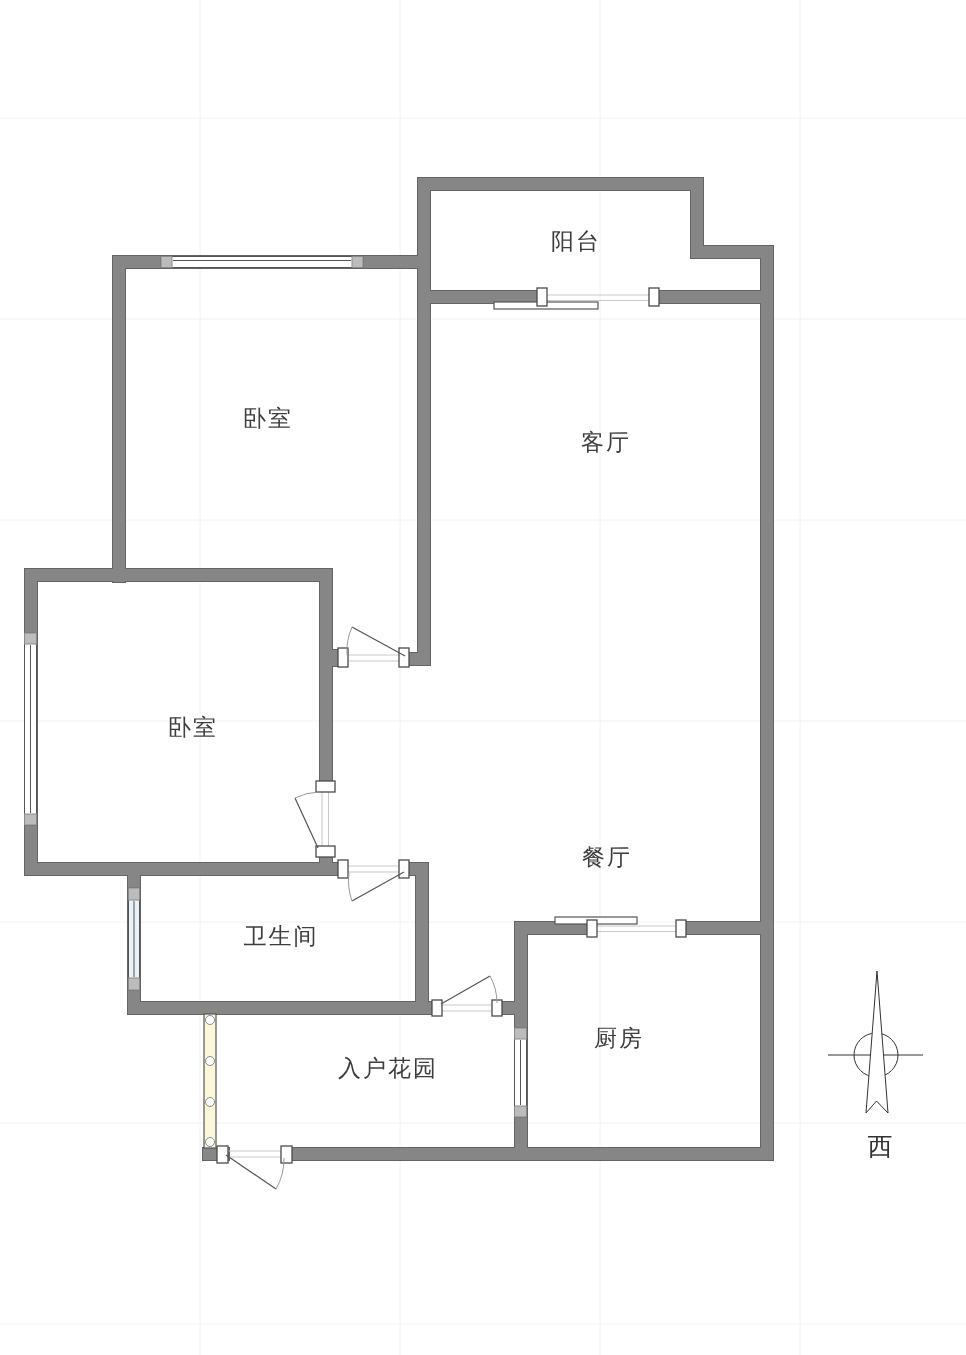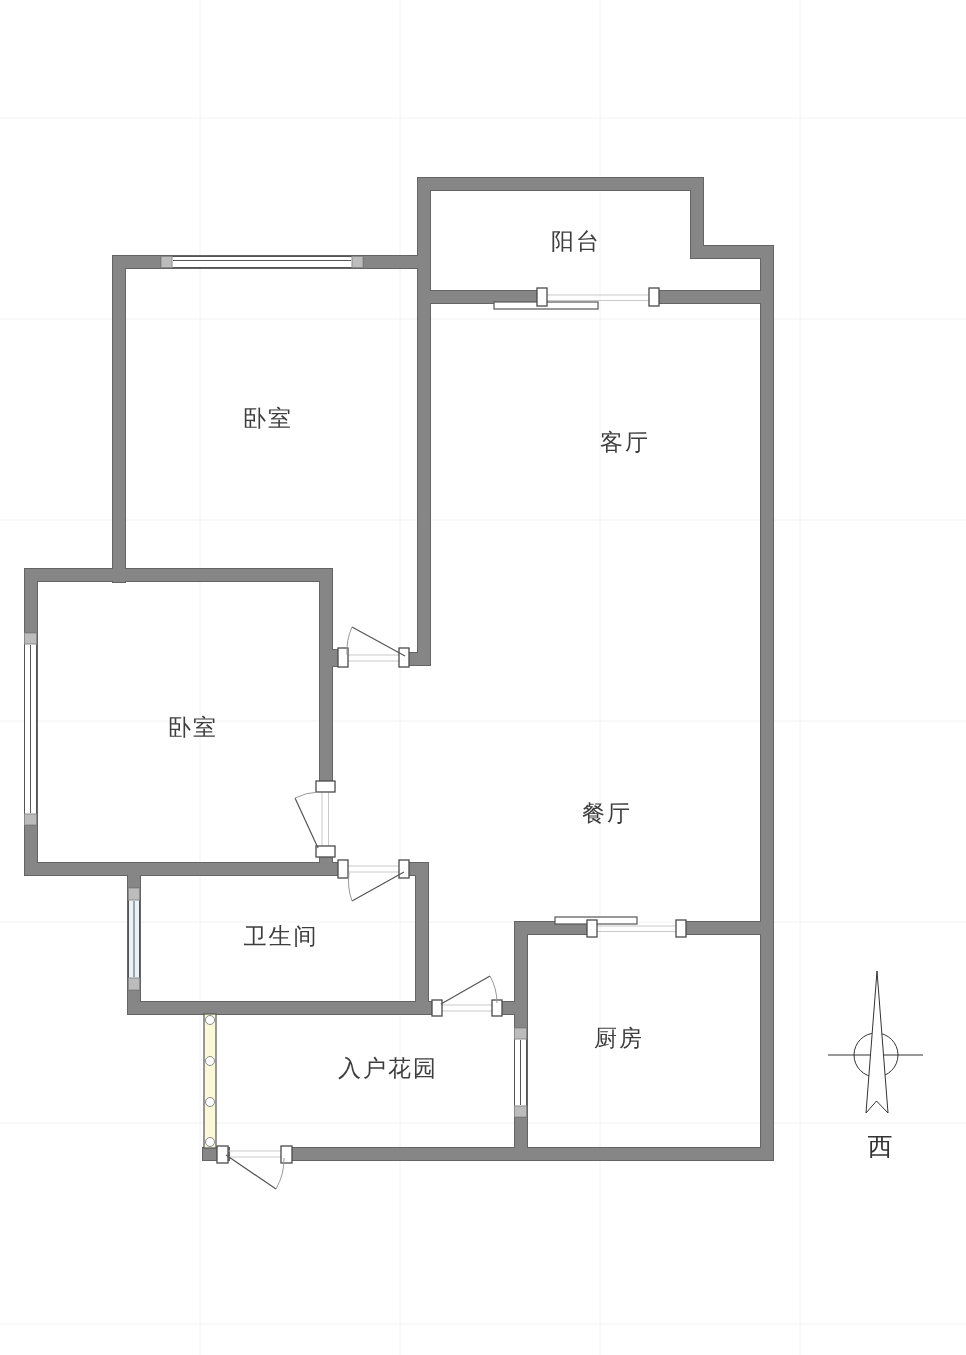--- a/index.html
+++ b/index.html
@@ -157,21 +157,21 @@
       <circle cx="210" cy="1061" r="4.5" fill="#ffffff" stroke="#8a8a8a" stroke-width="1"></circle>
       <circle cx="210" cy="1102" r="4.5" fill="#ffffff" stroke="#8a8a8a" stroke-width="1"></circle>
       <circle cx="210" cy="1142" r="4.5" fill="#ffffff" stroke="#8a8a8a" stroke-width="1"></circle>
       <line x1="828" y1="1055" x2="923" y2="1055" stroke="#333333" stroke-width="1"></line>
       <circle cx="876" cy="1055" r="22" fill="none" stroke="#333333" stroke-width="1"></circle>
       <polygon points="877,971 866,1113 876.5,1101 888,1113" fill="#ffffff" stroke="#333333" stroke-width="1"></polygon>
     </svg>
   <div class="labels">
     <span class="room-label" style="left: 576px; top: 241px;">阳台</span>
     <span class="room-label" style="left: 268px; top: 418px;">卧室</span>
-    <span class="room-label" style="left: 625px; top: 442px;">客厅</span>
+    <span class="room-label" style="left: 606px; top: 442px;">客厅</span>
     <span class="room-label" style="left: 193px; top: 727px;">卧室</span>
-    <span class="room-label" style="left: 607px; top: 813px;">餐厅</span>
+    <span class="room-label" style="left: 607px; top: 857px;">餐厅</span>
     <span class="room-label" style="left: 281px; top: 936px; text-align: center;">卫生间</span>
     <span class="room-label" style="left: 388px; top: 1068px;">入户花园</span>
     <span class="room-label" style="left: 619px; top: 1038px;">厨房</span>
     <span class="compass-label" id="compass-label" style="left: 880px; top: 1146px;">西</span>
   </div>
 </div>
 
 </body></html>

